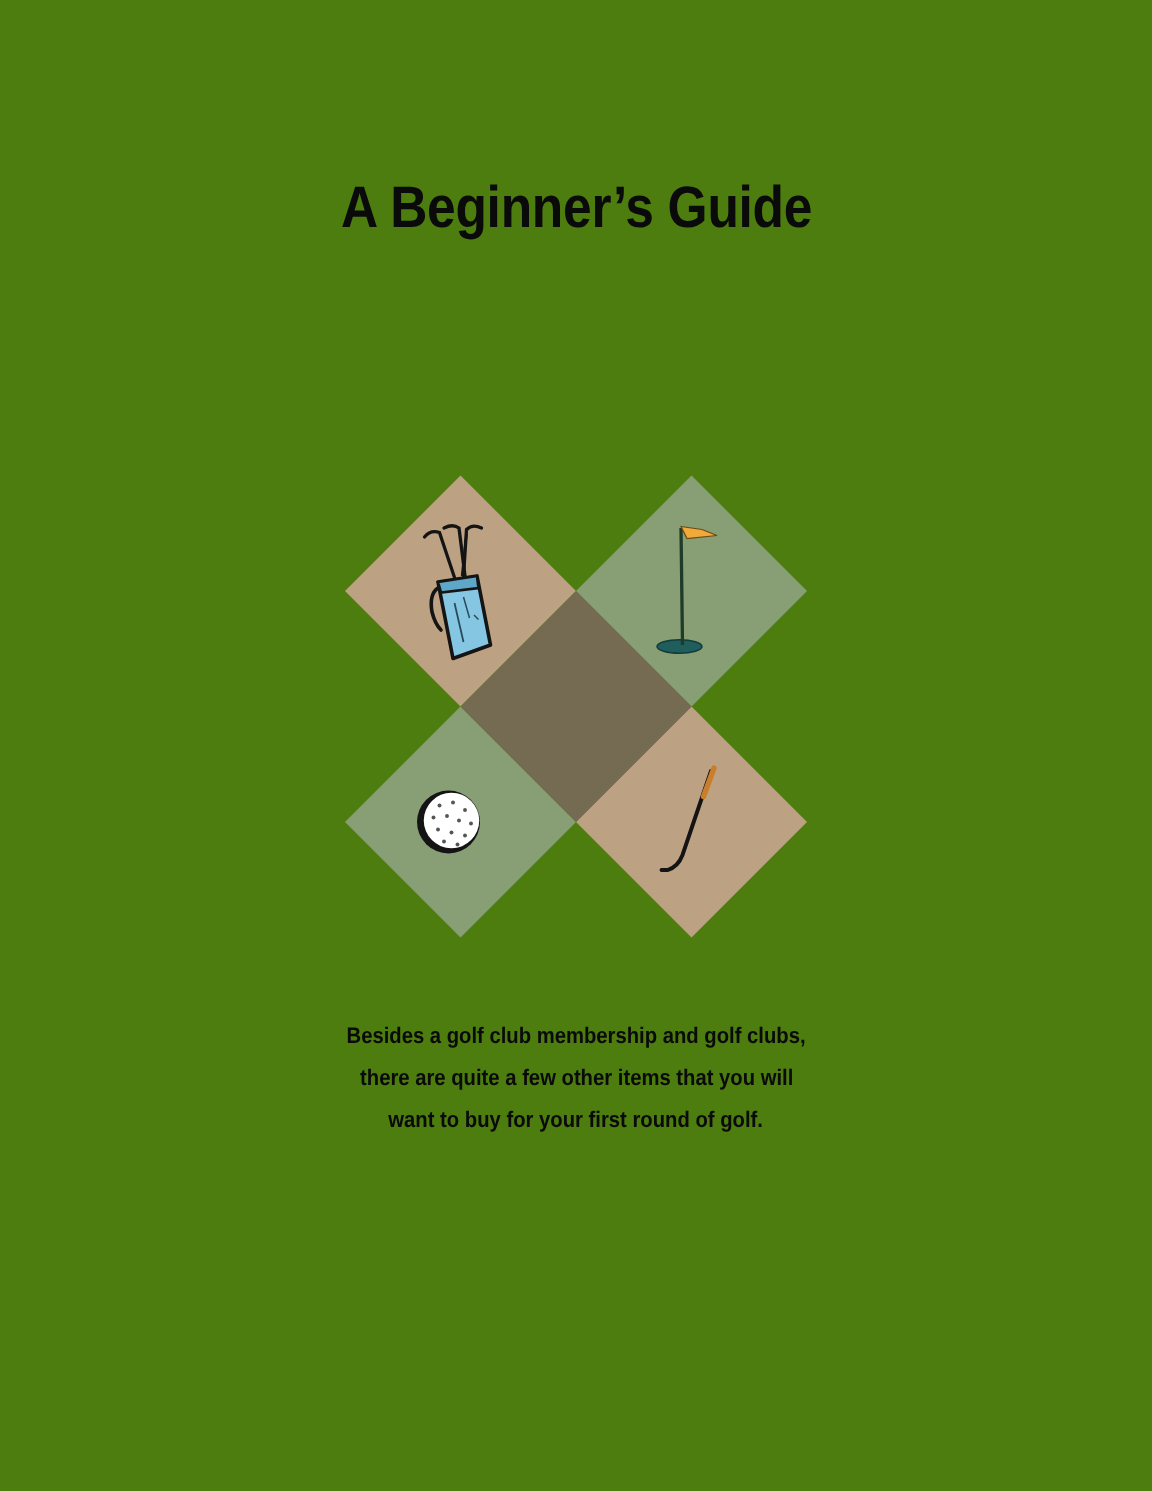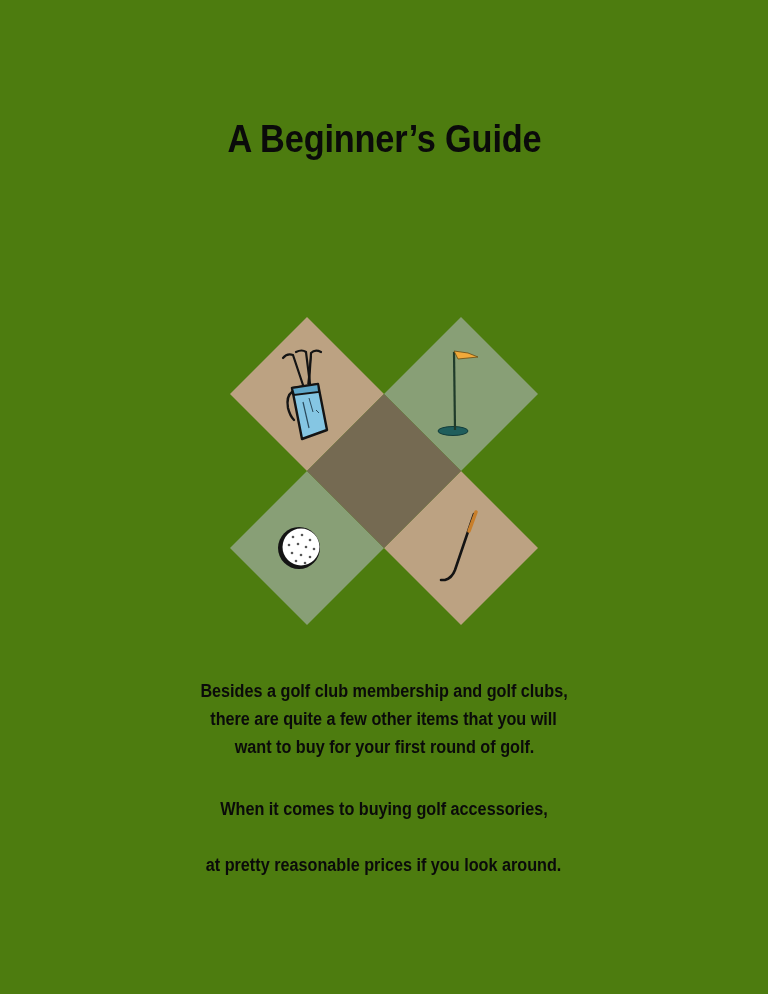--- a/index.html
+++ b/index.html
@@ -45,21 +45,21 @@
     left: 0; top: 0;
     width: 768px; height: 994px;
   }
 
   .body-line {
     position: absolute;
     left: 0;
     width: 768px;
     text-align: center;
     font-weight: bold;
-    font-size: 18px;
+    font-size: 15px;
     line-height: 28px;
     white-space: nowrap;
   }
   .body-line span {
     display: inline-block;
     transform: scaleX(0.9);
     transform-origin: center;
   }
 </style>
 </head>
@@ -133,20 +133,14 @@
   <div class="body-line" style="top:677px">
     <span>Besides a golf club membership and golf clubs,</span>
   </div>
   <div class="body-line" style="top:733px">
     <span>want to buy for your first round of golf.</span>
   </div>
   <div class="body-line" style="top:705px">
     <span>there are quite a few other items that you will</span>
   </div>
 
-  <div class="body-line" style="top:795px">
-    <span>When it comes to buying golf accessories,</span>
-  </div>
-  <div class="body-line" style="top:851px">
-    <span>at pretty reasonable prices if you look around.</span>
-  </div>
 
 </div>
 
 </body></html>

